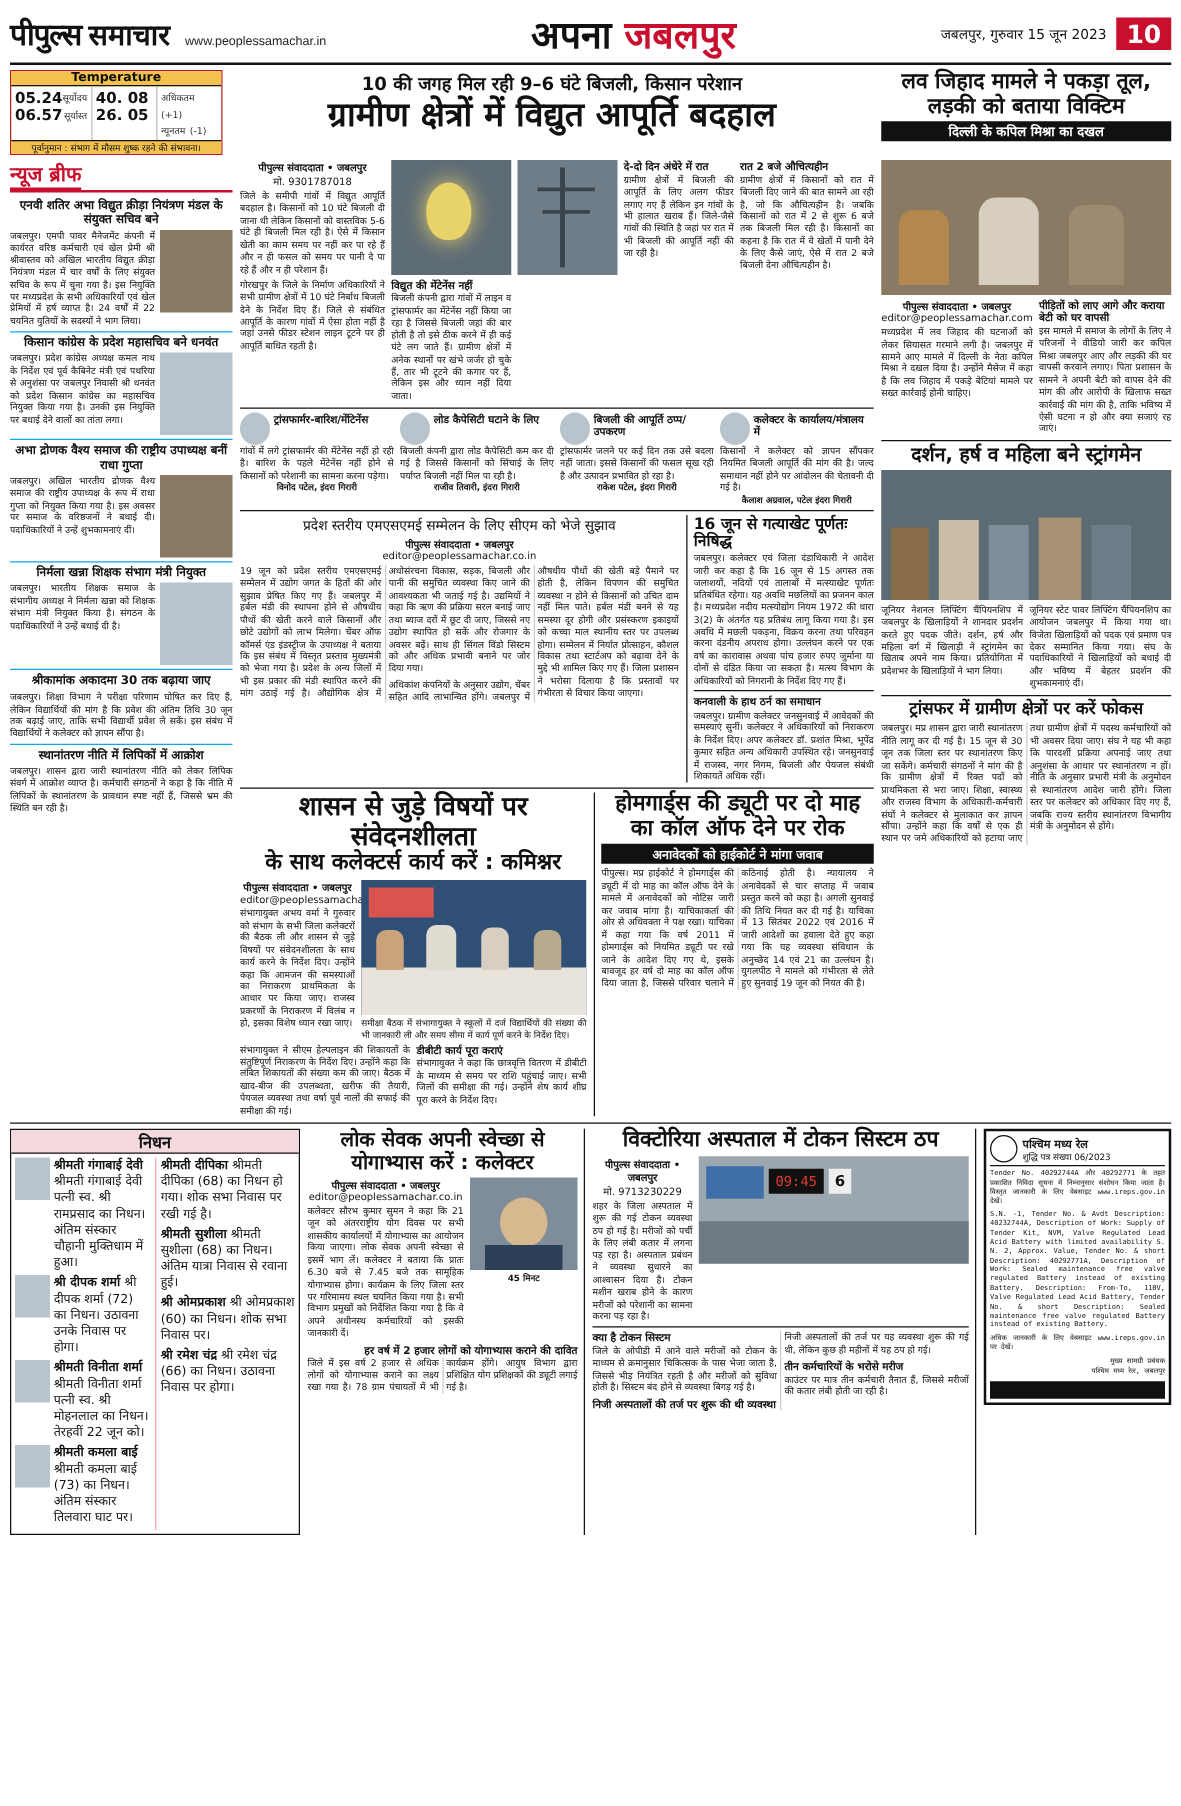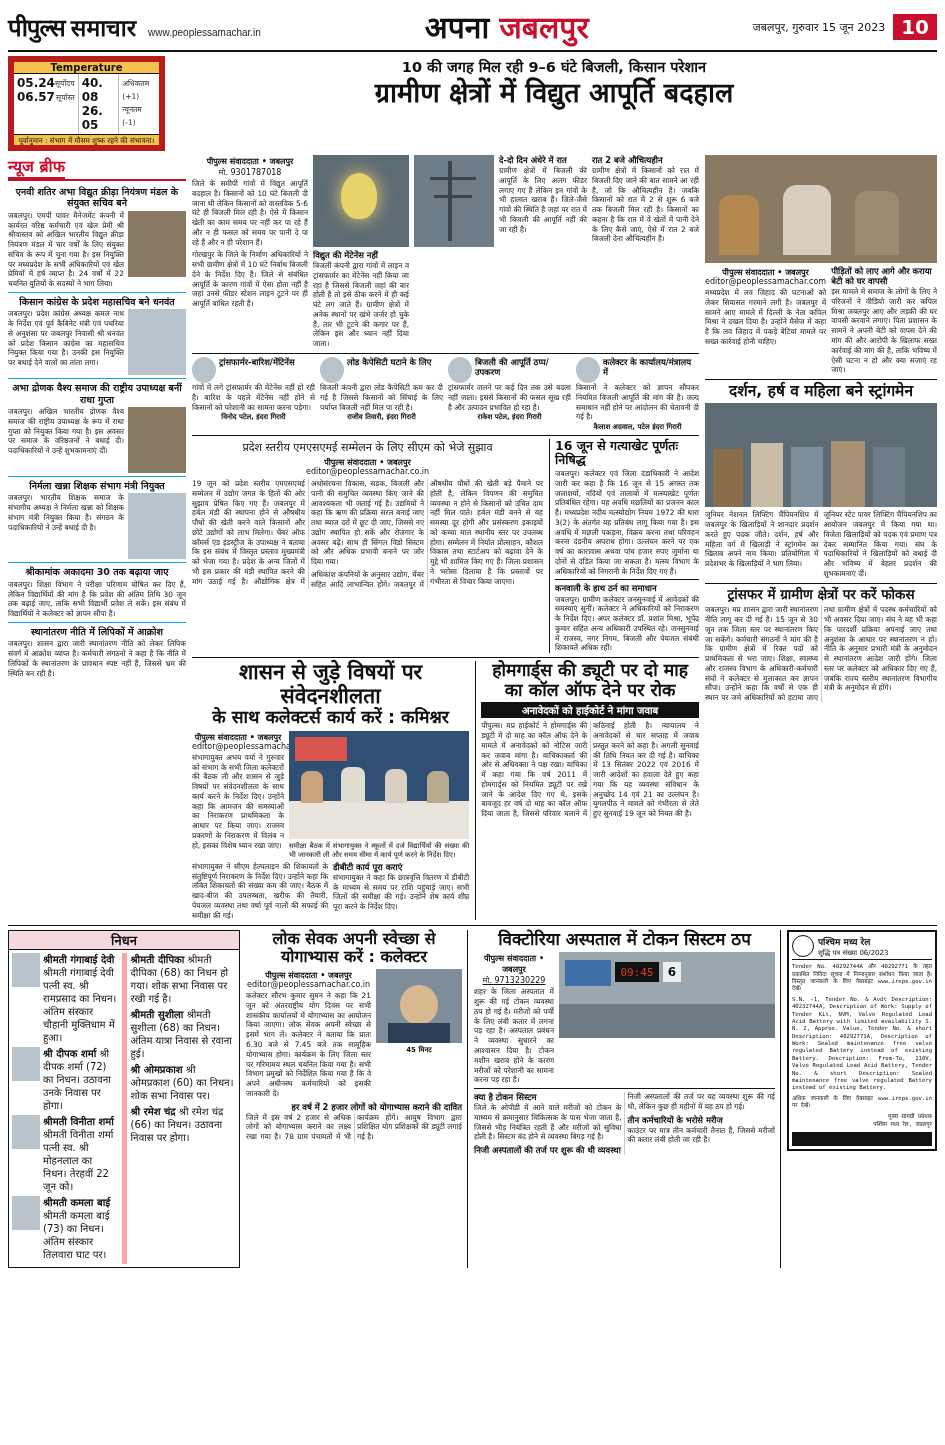--- a/index.html
+++ b/index.html
@@ -32,21 +32,21 @@
   .byline { font-size:8px; font-family:"DejaVu Sans", sans-serif; font-weight:bold; text-align:center; }
   .body-text { font-size:7.4px; line-height:1.32; text-align:justify; font-family:"DejaVu Sans", sans-serif; }
   .photo { background:#b9c3cb; position:relative; overflow:hidden; }
   .photo.dark { background:#5d6b75; }
   .photo.warm { background:#8a7a63; }
   .photo.blue { background:#2f4f74; }
   .cap { font-size:7px; text-align:center; font-family:"DejaVu Sans", sans-serif; }
 
   
   .topstrip { display:flex; gap:6px; margin-top:4px; }
-  .weather { width:157px; border:6px solid #b91c1c; }
+  .weather { width:170px; border:1px solid #b91c1c; }
   .weather-hd { background:#f2c14e; text-align:center; font-family:"DejaVu Sans", sans-serif; font-weight:bold; font-size:10px; border-bottom:1px solid #111; }
   .weather-grid { display:flex; font-size:11px; font-family:"DejaVu Sans", sans-serif; }
   .wcol { flex:1; padding:2px 3px; }
   .wcol.mid { border-left:1px solid #bbb; border-right:1px solid #bbb; }
   .wrow { display:flex; justify-content:space-between; align-items:center; }
   .wnum { font-weight:bold; font-size:12px; }
   .wlab { font-size:7.5px; color:#333; }
   .wnote { background:#f2c14e; font-size:7.2px; text-align:center; font-family:"DejaVu Sans", sans-serif; border-top:1px solid #111; }
 
   .lead { flex:1; }
@@ -139,20 +139,24 @@
         </div>
       </div>
       <div class="wnote">पूर्वानुमान : संभाग में मौसम शुष्क रहने की संभावना।</div>
     </div>
 
     <div class="lead">
       <div class="lead-kicker">10 की जगह मिल रही 9–6 घंटे बिजली, किसान परेशान</div>
       <div class="lead-head">ग्रामीण क्षेत्रों में विद्युत आपूर्ति बदहाल</div>
     </div>
 
+    <div class="topright">
+      <div class="tr-head">लव जिहाद मामले ने पकड़ा तूल, लड़की को बताया विक्टिम</div>
+      <div class="tr-sub">दिल्ली के कपिल मिश्रा का दखल</div>
+    </div>
   </div>
 
   <div class="main">
 
     <div class="col-left">
       <div style="border-bottom:2px solid #c8102e; margin-bottom:2px;">
         <span class="newsbrief-hd">न्यूज ब्रीफ</span>
       </div>
 
       <div class="brief">
@@ -398,21 +402,21 @@
           </div>
           <div class="obit-item">
             <div class="obit-mug"></div>
             <div><b>श्रीमती विनीता शर्मा</b> <span>श्रीमती विनीता शर्मा पत्नी स्व. श्री मोहनलाल का निधन। तेरहवीं 22 जून को।</span></div>
           </div>
           <div class="obit-item">
             <div class="obit-mug"></div>
             <div><b>श्रीमती कमला बाई</b> <span>श्रीमती कमला बाई (73) का निधन। अंतिम संस्कार तिलवारा घाट पर।</span></div>
           </div>
         </div>
-        <div style="flex:1; border-left:5px solid #fca5a5; padding-left:4px;">
+        <div style="flex:1; border-left:1px solid #fca5a5; padding-left:4px;">
           <div class="obit-item">
             <div><b>श्रीमती दीपिका</b> <span>श्रीमती दीपिका (68) का निधन हो गया। शोक सभा निवास पर रखी गई है।</span></div>
           </div>
           <div class="obit-item">
             <div><b>श्रीमती सुशीला</b> <span>श्रीमती सुशीला (68) का निधन। अंतिम यात्रा निवास से रवाना हुई।</span></div>
           </div>
           <div class="obit-item">
             <div><b>श्री ओमप्रकाश</b> <span>श्री ओमप्रकाश (60) का निधन। शोक सभा निवास पर।</span></div>
           </div>
           <div class="obit-item">
@@ -443,21 +447,21 @@
       <div class="col2">
           <div class="body-text">जिले में इस वर्ष 2 हजार से अधिक लोगों को योगाभ्यास कराने का लक्ष्य रखा गया है। 78 ग्राम पंचायतों में भी कार्यक्रम होंगे। आयुष विभाग द्वारा प्रशिक्षित योग प्रशिक्षकों की ड्यूटी लगाई गई है।</div>
         </div>
     </div>
 
     <div style="flex:1; border-right:1px solid #111; padding-right:5px;">
       <div class="sec-title" style="font-size:17px; color:#111;">विक्टोरिया अस्पताल में टोकन सिस्टम ठप</div>
       <div style="display:flex; gap:5px; margin-top:3px;">
         <div style="width:80px;">
           <div class="byline">पीपुल्स संवाददाता • जबलपुर</div>
-          <div class="byline" style="font-weight:normal;text-decoration:underline;">मो. 9713230229</div>
+          <div class="byline" style="font-weight:normal;">मो. 9713230229</div>
           <div class="body-text" style="margin-top:2px;">शहर के जिला अस्पताल में शुरू की गई टोकन व्यवस्था ठप हो गई है। मरीजों को पर्ची के लिए लंबी कतार में लगना पड़ रहा है। अस्पताल प्रबंधन ने व्यवस्था सुधारने का आश्वासन दिया है। टोकन मशीन खराब होने के कारण मरीजों को परेशानी का सामना करना पड़ रहा है।</div>
         </div>
         <div style="flex:1;">
           <div class="photo" style="height:86px;background:#9aa7ae;">
             <div style="position:absolute;left:6px;top:8px;width:46px;height:26px;background:#3f6fa8;"></div>
             <div style="position:absolute;left:56px;top:10px;width:44px;height:20px;background:#111;display:flex;align-items:center;justify-content:center;">
               <span style="color:#e23b2e;font-family:'DejaVu Sans Mono',monospace;font-size:11px;">09:45</span>
             </div>
             <div style="position:absolute;left:104px;top:10px;width:18px;height:20px;background:#eee;display:flex;align-items:center;justify-content:center;font-family:'DejaVu Sans',sans-serif;font-size:12px;font-weight:bold;">6</div>
             <div style="position:absolute;left:0;top:52px;width:100%;height:34px;background:#6e7b84;"></div>

